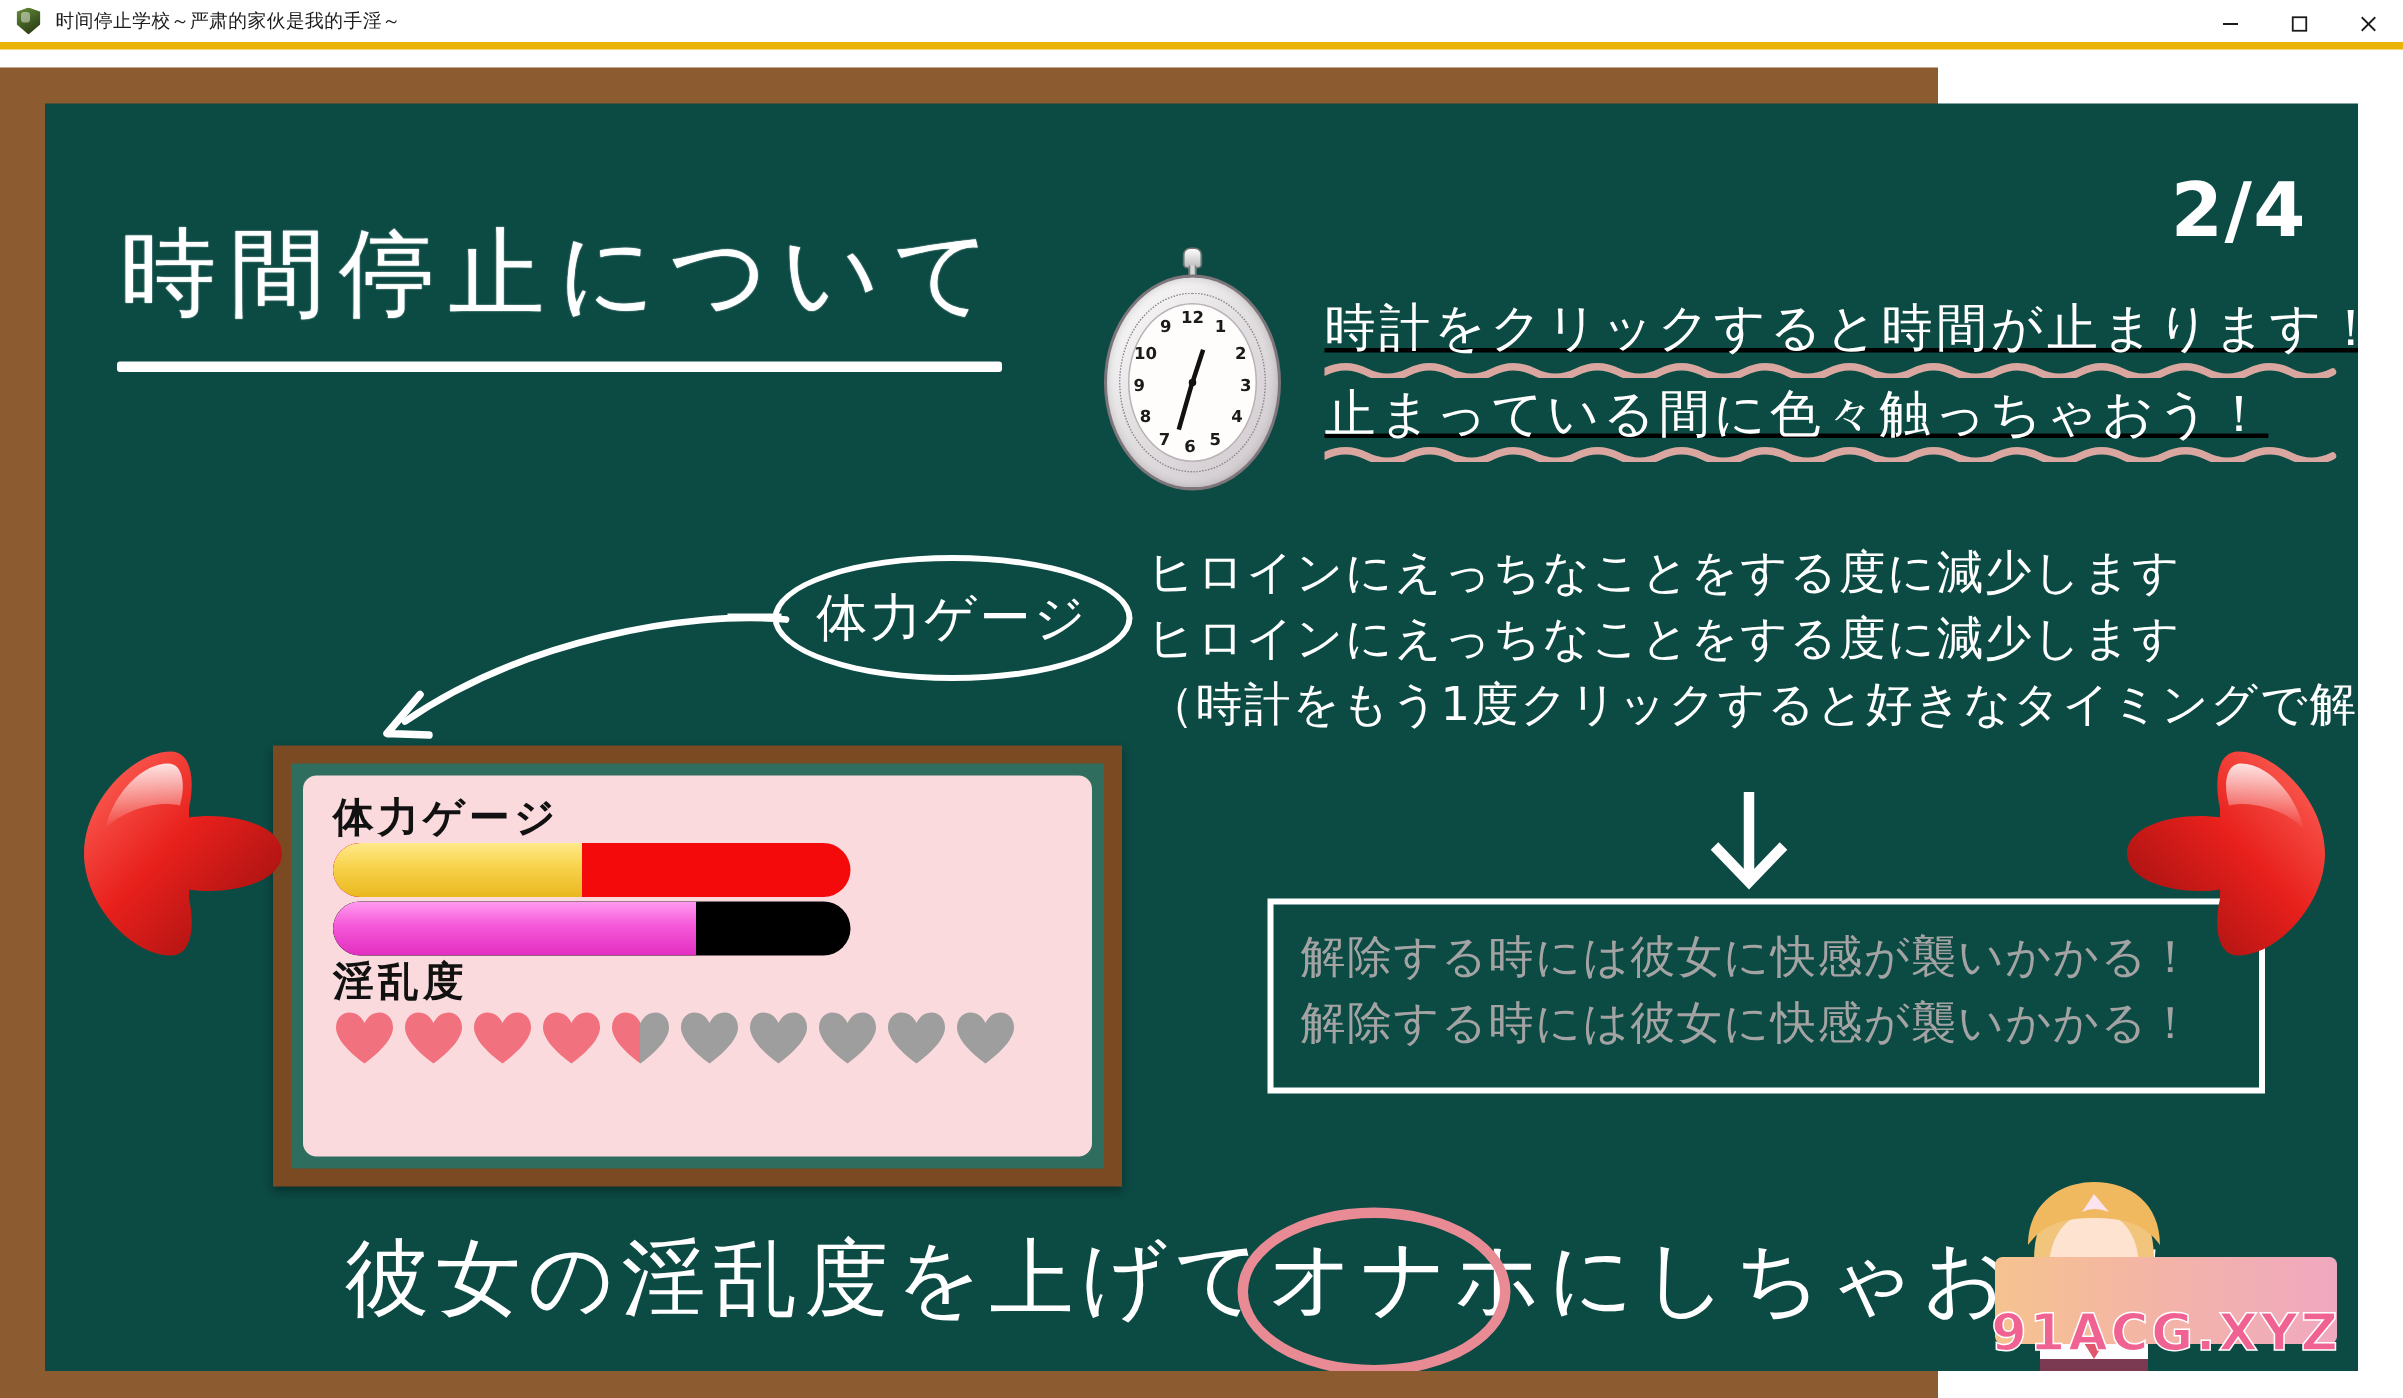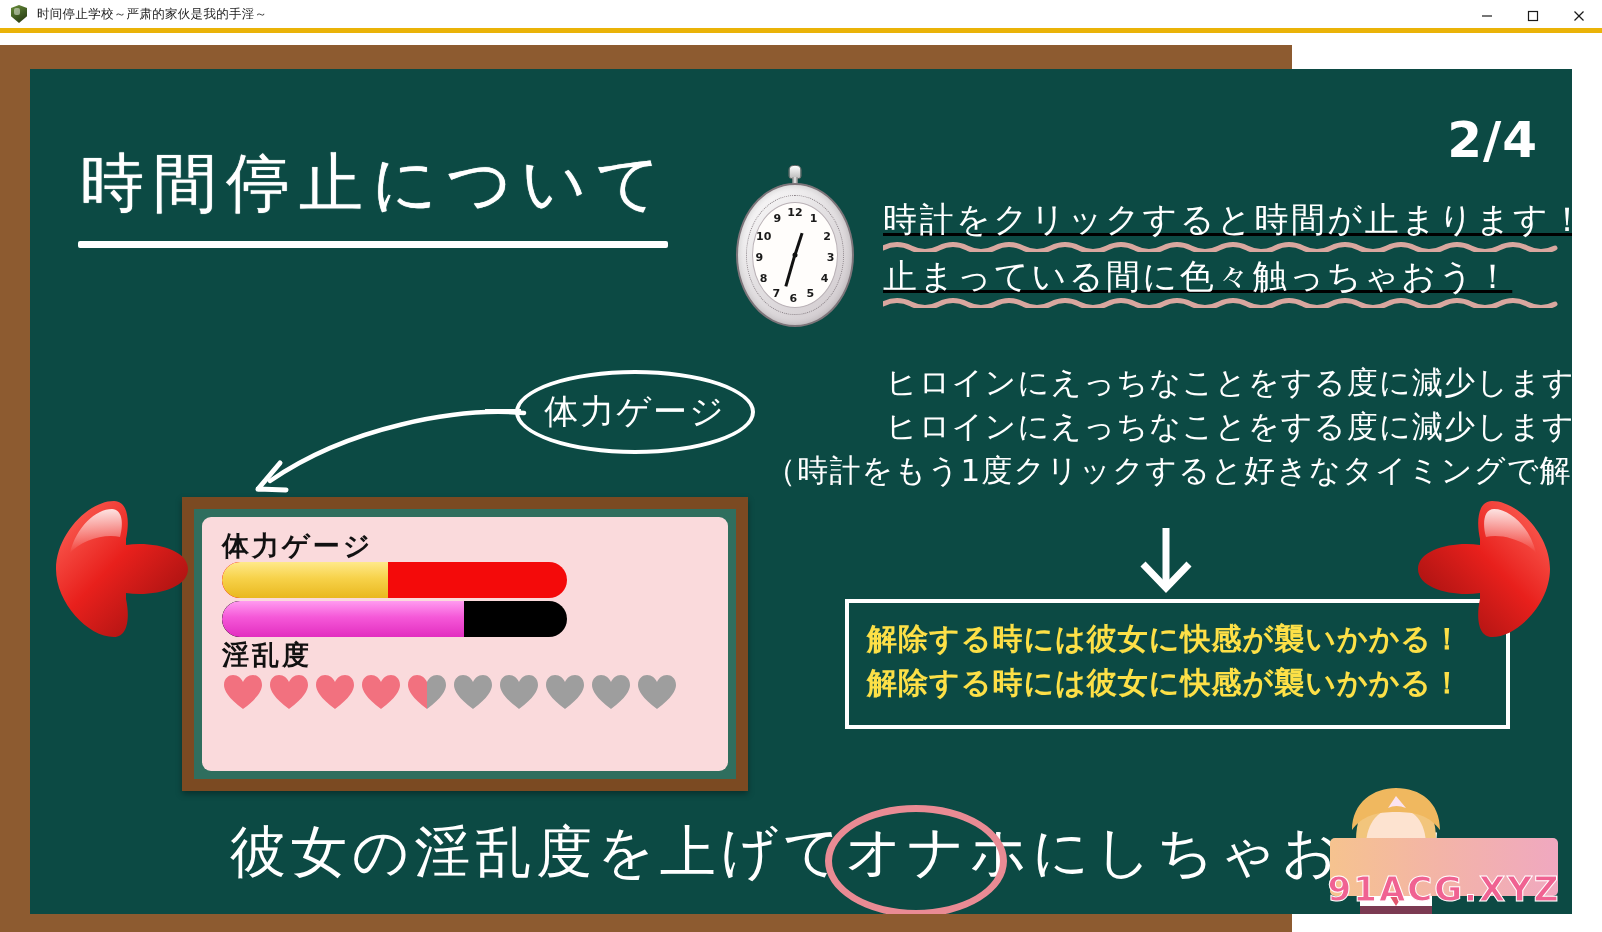--- a/index.html
+++ b/index.html
@@ -71,32 +71,32 @@
 
   
   #ellipse-label { position:absolute; left:485px; top:301px; width:240px; height:84px;
     border:4px solid #ffffff; border-radius:50%; display:flex; align-items:center;
     justify-content:center; }
   #ellipse-label .txt { font-size:34px; color:#ffffff; letter-spacing:2px; white-space:nowrap; }
   #ellipse-tail { position:absolute; left:455px; top:340px; width:36px; height:4px; background:#fff; }
   #curved-arrow { position:absolute; left:198px; top:328px; width:300px; height:100px; }
 
   
-  #desc-block { position:absolute; left:735px; top:291px; width:810px;text-align:right; }
+  #desc-block { position:absolute; left:735px; top:291px; width:810px; }
   #desc-block .d { font-size:31px; color:#ffffff; letter-spacing:1.2px; white-space:nowrap;
     line-height:1.42; }
 
   
   #down-arrow { position:absolute; left:1103px; top:455px; width:66px; height:70px; }
 
   
   #info-box { position:absolute; left:815px; top:530px; width:665px; height:130px;
     border:4px solid #ffffff; }
-  #info-box .i { font-size:30px; color:#fde047; letter-spacing:1px; white-space:nowrap;
-    line-height:1.48;font-weight:bold; }
+  #info-box .i { font-size:30px; color:#a3a3a3; letter-spacing:1px; white-space:nowrap;
+    line-height:1.48; }
   #info-box .inner { padding:14px 0 0 18px; }
 
   
   #gauge-panel { position:absolute; left:152px; top:428px; width:566px; height:294px;
     background:#7b4a22; padding:12px; box-shadow:0 3px 6px rgba(0,0,0,.35); }
   #gauge-panel .mid { width:100%; height:100%; background:#2f6e5e; padding:8px; }
   #gauge-inner { width:100%; height:100%; background:#fadadc; border-radius:9px;
     position:relative; padding:14px 16px 0 20px; }
   .g-label { font-size:27px; color:#111111; letter-spacing:3px; line-height:1.08;
     white-space:nowrap; font-weight:bold; }

